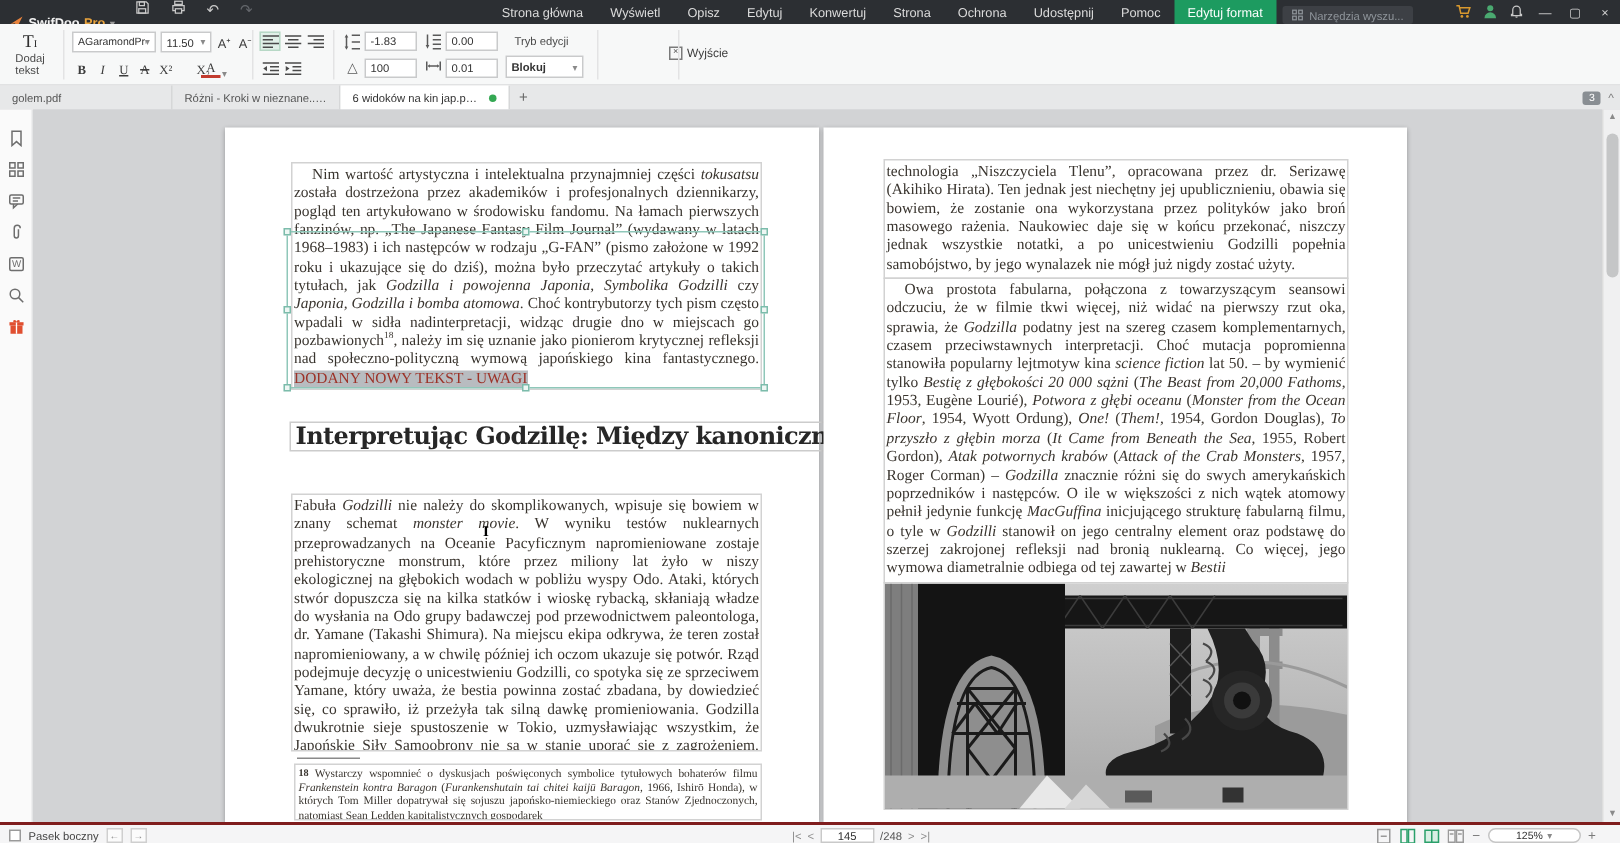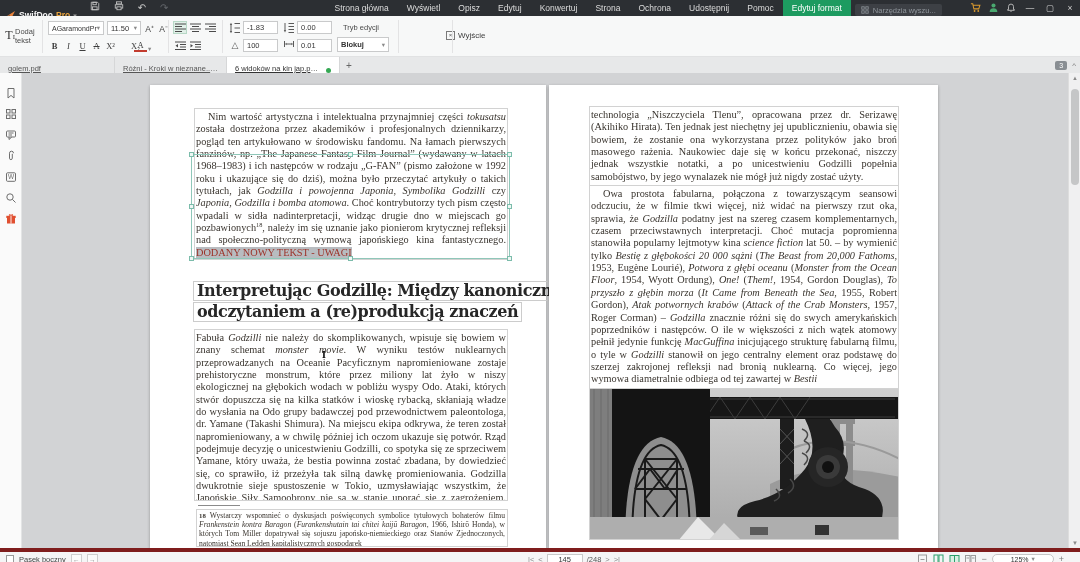--- a/index.html
+++ b/index.html
@@ -19,42 +19,42 @@
   .menu-item { padding:0 9px; height:16px; line-height:16px; color:#dcdcdc; white-space:nowrap; }
   .menu-item.active { background:#1d9b60; color:#fff; }
   .tool-search { display:flex; align-items:center; gap:4px; background:#3d4045; color:#8f959b; height:12px; padding:0 6px; margin-left:4px; border-radius:2px; font-size:7.5px; white-space:nowrap; }
   .tb-right { margin-left:auto; display:flex; align-items:center; height:16px; }
   .tb-status-icon { width:18px; text-align:center; }
   .win-btn { width:20px; text-align:center; color:#cfcfcf; font-size:8.5px; line-height:16px; }
 
   
   .toolbar { position:absolute; left:0; top:16px; width:1080px; height:41px; background:#f7f8f8; border-bottom:1px solid #e1e2e3; }
   .vdiv { position:absolute; top:4px; height:33px; width:1px; background:#e3e3e4; }
-  .add-text { position:absolute; left:2px; top:2px; width:36px; height:37px; display:flex; flex-direction:row; align-items:center; justify-content:center; color:#3c3c3c; }
+  .add-text { position:absolute; left:2px; top:2px; width:36px; height:37px; display:flex; flex-direction:column; align-items:center; justify-content:center; color:#3c3c3c; }
   .add-text-glyph { font-family:"Liberation Serif", serif; font-size:12px; line-height:11px; color:#2f2f2f; }
   .add-text-glyph small { font-size:7px; }
   .add-text-label { font-size:7.5px; color:#4a4a4a; line-height:8.5px; white-space:pre-line; }
   .combo { position:absolute; background:#fff; border:1px solid #c9cacb; font-size:7.5px; color:#333; display:flex; align-items:center; padding:0 3px; justify-content:space-between; }
   .caret { color:#8a8a8a; font-size:6.5px; }
   .fmt-btn { position:absolute; width:13px; height:13px; display:flex; align-items:center; justify-content:center; font-size:8.5px; color:#3d3d3d; }
   .fmt-btn.serifed { font-family:"Liberation Serif", serif; }
   .underlined { text-decoration:underline; }
   .striked { text-decoration:line-through; }
   .fontcolor { border-bottom:2px solid #c23b2e; line-height:8px; }
   .align-btn { position:absolute; width:14px; height:13px; display:flex; align-items:center; justify-content:center; }
   .align-btn.active { background:#e1f0e8; border:1px solid #b7d8c6; }
   .num-input { position:absolute; width:35px; height:13px; border:1px solid #c9cacb; background:#fff; font-size:7.5px; color:#333; padding:0 3px; font-family:"Liberation Sans", sans-serif; }
   .spacing-icon { position:absolute; width:12px; height:12px; color:#5a5a5a; font-size:9px; display:flex; align-items:center; justify-content:center; }
   .mode-label { position:absolute; font-size:7.5px; color:#4a4a4a; }
   .exit-btn { position:absolute; display:flex; align-items:center; gap:3px; font-size:8px; color:#3d3d3d;padding-left:40px; }
   .exit-x { width:9px; height:9px; border:1px solid #7a7a7a; font-size:6px; line-height:7px; text-align:center; color:#555; }
 
   
   .tabbar { position:absolute; left:0; top:57px; width:1080px; height:16px; background:#e7e8e9; display:flex; align-items:stretch; }
-  .tab { display:flex; align-items:flex-end; font-size:7.5px; color:#555; padding:0 8px; border-right:1px solid #d6d7d8; white-space:nowrap; overflow:hidden;text-decoration:underline; }
+  .tab { display:flex; align-items:center; font-size:7.5px; color:#555; padding:0 8px; border-right:1px solid #d6d7d8; white-space:nowrap; overflow:hidden; }
   .tab .lbl { overflow:hidden; text-overflow:ellipsis; }
   .tab.active { background:#ffffff; color:#333; }
   .tab-dot { width:5px; height:5px; border-radius:50%; background:#34a853; margin-left:6px; flex:none; }
   .tab-add { width:18px; display:flex; align-items:center; justify-content:center; color:#666; font-size:10px; }
   .tab-right { margin-left:auto; display:flex; align-items:center; gap:5px; padding-right:4px; }
   .tab-badge { background:#898e93; color:#fff; font-size:7px; border-radius:2px; padding:1px 4px; }
   .collapse-chevron { color:#7c7c7c; font-size:8px; }
 
   
   .sidebar { position:absolute; left:0; top:73px; width:22px; bottom:14px; background:#fafafa; border-right:1px solid #e3e4e5; }
@@ -74,21 +74,21 @@
   .fnmark { font-weight:bold; font-size:6.8px; vertical-align:top; }
   .doc-heading-line { display:inline-block; border:1px solid #cccccc; padding:0 3px; font-family:"DejaVu Serif", serif; font-weight:bold; font-size:16px; line-height:18px; letter-spacing:-0.4px; color:#272727; white-space:nowrap; }
   .footnote { font-size:7.6px; line-height:9.2px; text-align:justify; }
   .fnsep { position:absolute; height:1px; background:#8a8a8a; }
 
   
   .sel-box { position:absolute; border:1px solid #8fc7b9; }
   .handle { position:absolute; width:5px; height:5px; background:#eef7f4; border:1px solid #7cbcab; }
 
   
-  .statusbar { position:absolute; left:0; bottom:0; width:1080px; height:14px; background:#f5f5f6; border-top:4px solid #7f1d1d; font-size:7.5px; color:#444; }
+  .statusbar { position:absolute; left:0; bottom:0; width:1080px; height:14px; background:#f5f5f6; border-top:2px solid #7f1d1d; font-size:7.5px; color:#444; }
   .sb-left { position:absolute; left:6px; top:0; height:14px; display:flex; align-items:center; gap:5px; }
   .checkbox { width:8px; height:8px; border:1px solid #9a9a9a; background:#fff; }
   .nav-sq { width:11px; height:10px; border:1px solid #cfcfcf; background:#fbfbfb; color:#8a8a8a; font-size:6.5px; display:flex; align-items:center; justify-content:center; }
   .sb-center { position:absolute; left:528px; top:0; height:14px; display:flex; align-items:center; gap:4px; color:#8a8a8a; }
   .page-input { width:36px; height:10px; border:1px solid #c9c9c9; background:#fff; font-size:7.5px; text-align:center; color:#333; font-family:"Liberation Sans", sans-serif; }
   .sb-right { position:absolute; right:16px; top:0; height:14px; display:flex; align-items:center; gap:5px; }
   .view-ic { width:11px; height:11px; }
   .zoom-pill { width:62px; height:10px; border:1px solid #c6c6c6; border-radius:5px; background:#fff; display:flex; align-items:center; justify-content:center; gap:3px; font-size:7px; color:#333; }
   .zbtn { color:#7a7a7a; font-size:9px; }
 
@@ -400,21 +400,20 @@
         <span class="handle" style="right:-3px; top:-3px;"></span>
         <span class="handle" style="left:-3px; top:50%; margin-top:-3px;"></span>
         <span class="handle" style="right:-3px; top:50%; margin-top:-3px;"></span>
         <span class="handle" style="left:-3px; bottom:-3px;"></span>
         <span class="handle" style="left:50%; margin-left:-3px; bottom:-3px;"></span>
         <span class="handle" style="right:-3px; bottom:-3px;"></span>
       </div>
 
       <div style="position:absolute; left:43px; top:196px;">
         <span class="doc-heading-line">Interpretując Godzillę: Między kanonicznym</span><br>
-        <span class="doc-heading-line" style="margin-top:1px;">odczytaniem a (re)produkcją znaczeń</span>
       </div>
 
       <div class="serif para block-border" style="position:absolute; left:44px; top:244px; width:314px; height:172px; padding:2px 1px; overflow:hidden;"><span>Fabuła </span><span class="it">Godzilli</span><span> nie należy do skomplikowanych, wpisuje się bowiem w znany schemat </span><span class="it">monster movie</span><span>. W wyniku testów nuklearnych przeprowadzanych na Oceanie Pacyficznym napromieniowane zostaje prehistoryczne monstrum, które przez miliony lat żyło w niszy ekologicznej na głębokich wodach w pobliżu wyspy Odo. Ataki, których stwór dopuszcza się na kilka statków i wioskę rybacką, skłaniają władze do wysłania na Odo grupy badawczej pod przewodnictwem paleontologa, dr. Yamane (Takashi Shimura). Na miejscu ekipa odkrywa, że teren został napromieniowany, a w chwilę później ich oczom ukazuje się potwór. Rząd podejmuje decyzję o unicestwieniu Godzilli, co spotyka się ze sprzeciwem Yamane, który uważa, że bestia powinna zostać zbadana, by dowiedzieć się, co sprawiło, iż przeżyła tak silną dawkę promieniowania. Godzilla dwukrotnie sieje spustoszenie w Tokio, uzmysławiając wszystkim, że Japońskie Siły Samoobrony nie są w stanie uporać się z zagrożeniem. Jedyną nadzieją dla Japonii jest</span></div>
 
       <span class="cursor-ibeam" style="left:172px; top:264px;">I</span>
 
       <div class="fnsep" style="left:48px; top:420px; width:42px;"></div>
       <div class="serif footnote block-border" style="position:absolute; left:46px; top:424px; width:312px; height:38px; padding:1px 2px; overflow:hidden;"><span class="fnmark">18</span><span>  Wystarczy wspomnieć o dyskusjach poświęconych symbolice tytułowych bohaterów filmu </span><span class="it">Frankenstein kontra Baragon</span><span> (</span><span class="it">Furankenshutain tai chitei kaijū Baragon</span><span>, 1966, Ishirō Honda), w których Tom Miller dopatrywał się sojuszu japońsko-niemieckiego oraz Stanów Zjednoczonych, natomiast Sean Ledden kapitalistycznych gospodarek</span></div>
     </div>
 

